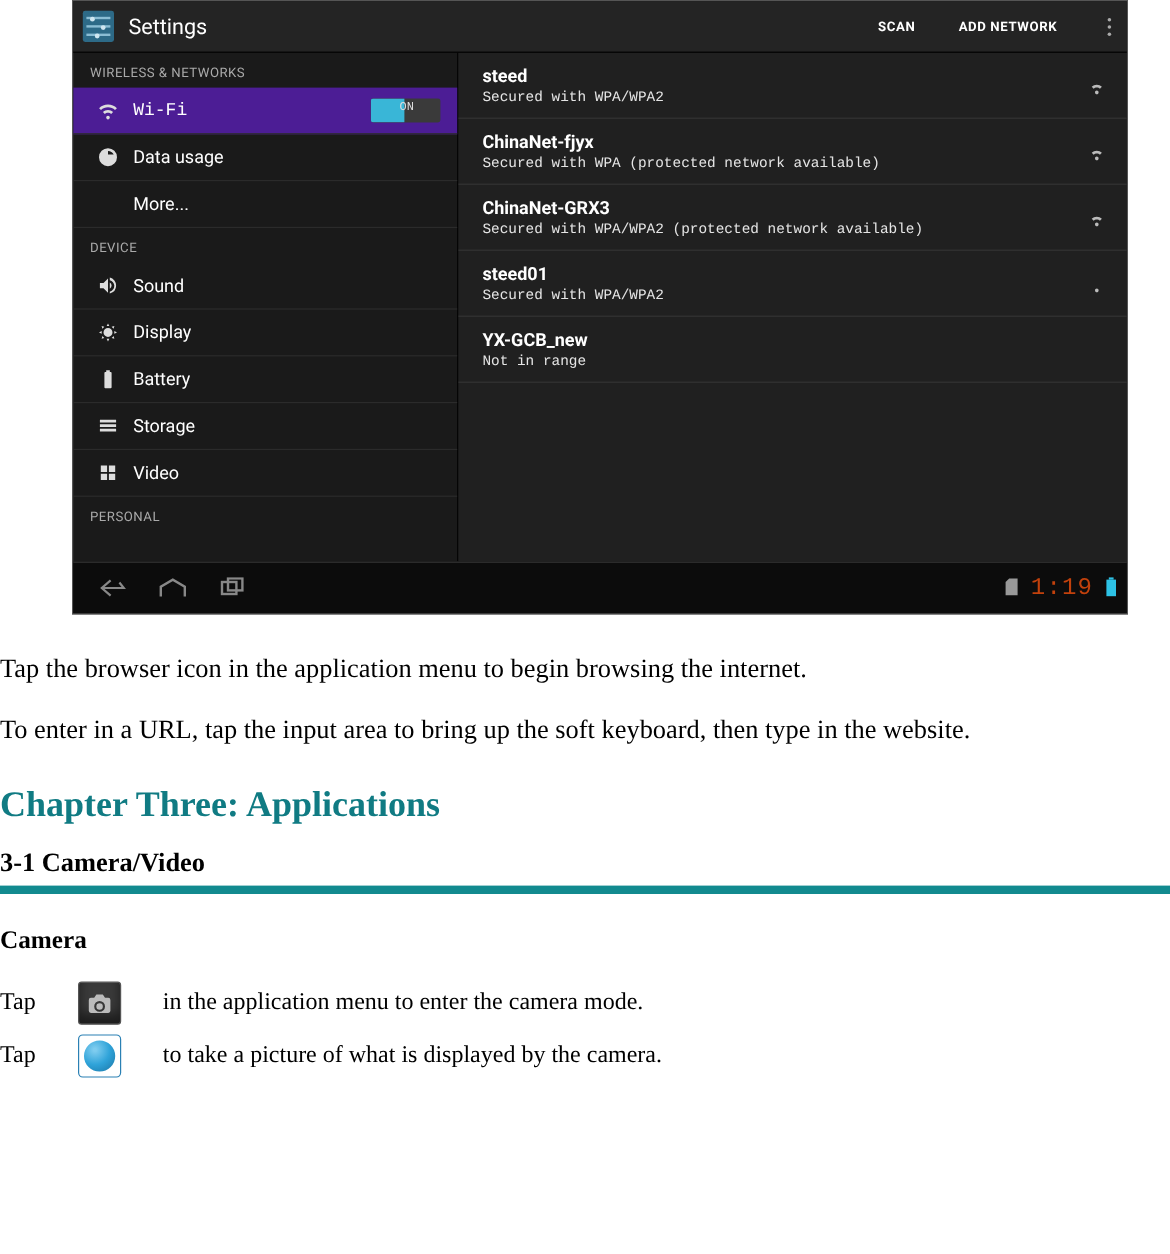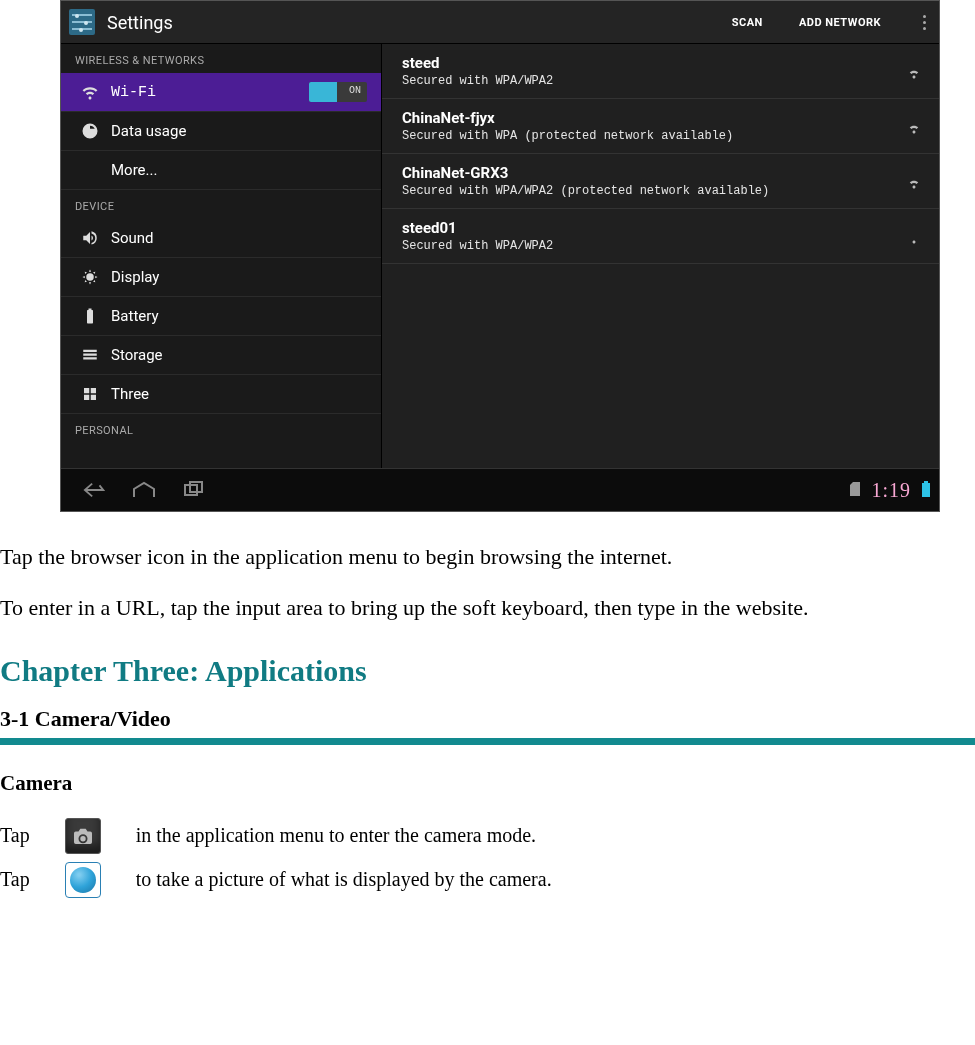--- a/index.html
+++ b/index.html
@@ -84,21 +84,21 @@
   .toggle {
     width: 58px; height: 20px;
     background: #3a3a3a;
     border-radius: 2px;
     display:flex; align-items:stretch;
     margin-left:auto;
     position:relative;
     overflow:hidden;
   }
   .toggle .on { flex:0 0 28px; background:#39b6d7;}
-  .toggle .label { position:absolute; right:6px; font-size:10px; top:3px; color:#ddd;}
+  .toggle .label { position:absolute; right:22px; font-size:10px; top:3px; color:#ddd;}
 
   .right-pane { flex:1; display:flex; flex-direction:column; background:#202020;}
   .net-item {
     padding: 10px 16px 10px 20px;
     border-bottom: 1px solid #333;
     display:flex; align-items:center;
   }
   .net-text { display:flex; flex-direction:column;}
   .net-ssid { font-size:15px; font-weight:700;}
   .net-sub { font-size:12px; color:#e5e5e5; margin-top:2px;font-family:Liberation Mono, monospace;}
@@ -114,21 +114,21 @@
     align-items:center;
     padding: 0 8px;
     border-top:1px solid #333;
   }
   .nav-bar .navbtn {
     width: 30px; height:24px; margin: 0 10px;
     display:flex; align-items:center; justify-content:center;
   }
   .nav-bar svg { fill:#888;}
   .status-right { margin-left:auto; display:flex; align-items:center; gap:10px;}
-  .clock { font-family: Liberation Serif, serif; font-size:20px; color:#f9a8d4; letter-spacing:1px;}
+  .clock { font-family: Liberation Mono, monospace; font-size:20px; color:#c2410c; letter-spacing:1px;}
   .battery-ic svg{ fill:#2dc2e6;}
 
   
   .doc-p { margin: 12px 0 20px 0; font-family: Liberation Serif, serif; font-size:22px; line-height:1.4;}
   .chapter-title {
     font-family: 'Times New Roman', Times, serif;
     font-size: 30px;
     font-weight: 700;
     color: #107b83;
     margin-top: 30px;
@@ -269,21 +269,21 @@
           </span>
           <span>Storage</span>
         </div>
 
         <div class="nav-item">
           <span class="nav-icon">
             <svg viewBox="0 0 24 24">
                 <path d="M4 4h7v7H4V4zm9 0h7v7h-7V4zM4 13h7v7H4v-7zm9 0h7v7h-7v-7z"></path>
               </svg>
           </span>
-          <span>Three</span>
+          <span>Video</span>
         </div>
 
         <div class="section-hdr">PERSONAL</div>
       </div>
 
       <div class="right-pane">
         <div class="net-item">
           <div class="net-text">
             <span class="net-ssid">steed</span>
             <span class="net-sub">Secured with WPA/WPA2</span>
@@ -311,20 +311,26 @@
               </svg></span>
         </div>
         <div class="net-item">
           <div class="net-text">
             <span class="net-ssid">steed01</span>
             <span class="net-sub">Secured with WPA/WPA2</span>
           </div>
           <span class="wifi-ic"><svg viewBox="0 0 24 24">
                 <path d="M12 18c1.1 0 2 .9 2 2s-.9 2-2 2-2-.9-2-2 .9-2 2-2z"></path>
               </svg></span>
+        </div>
+        <div class="net-item">
+          <div class="net-text">
+            <span class="net-ssid">YX-GCB_new</span>
+            <span class="net-sub">Not in range</span>
+          </div>
         </div>
       </div>
     </div>
 
     <div class="nav-bar">
       <div class="navbtn">
         <svg width="22" height="18" viewBox="0 0 24 18">
             <path d="M10 2 L2 9 L10 16 M2 9 H22 L18 4" fill="none" stroke="#888" stroke-width="2"></path>
           </svg>
       </div>

